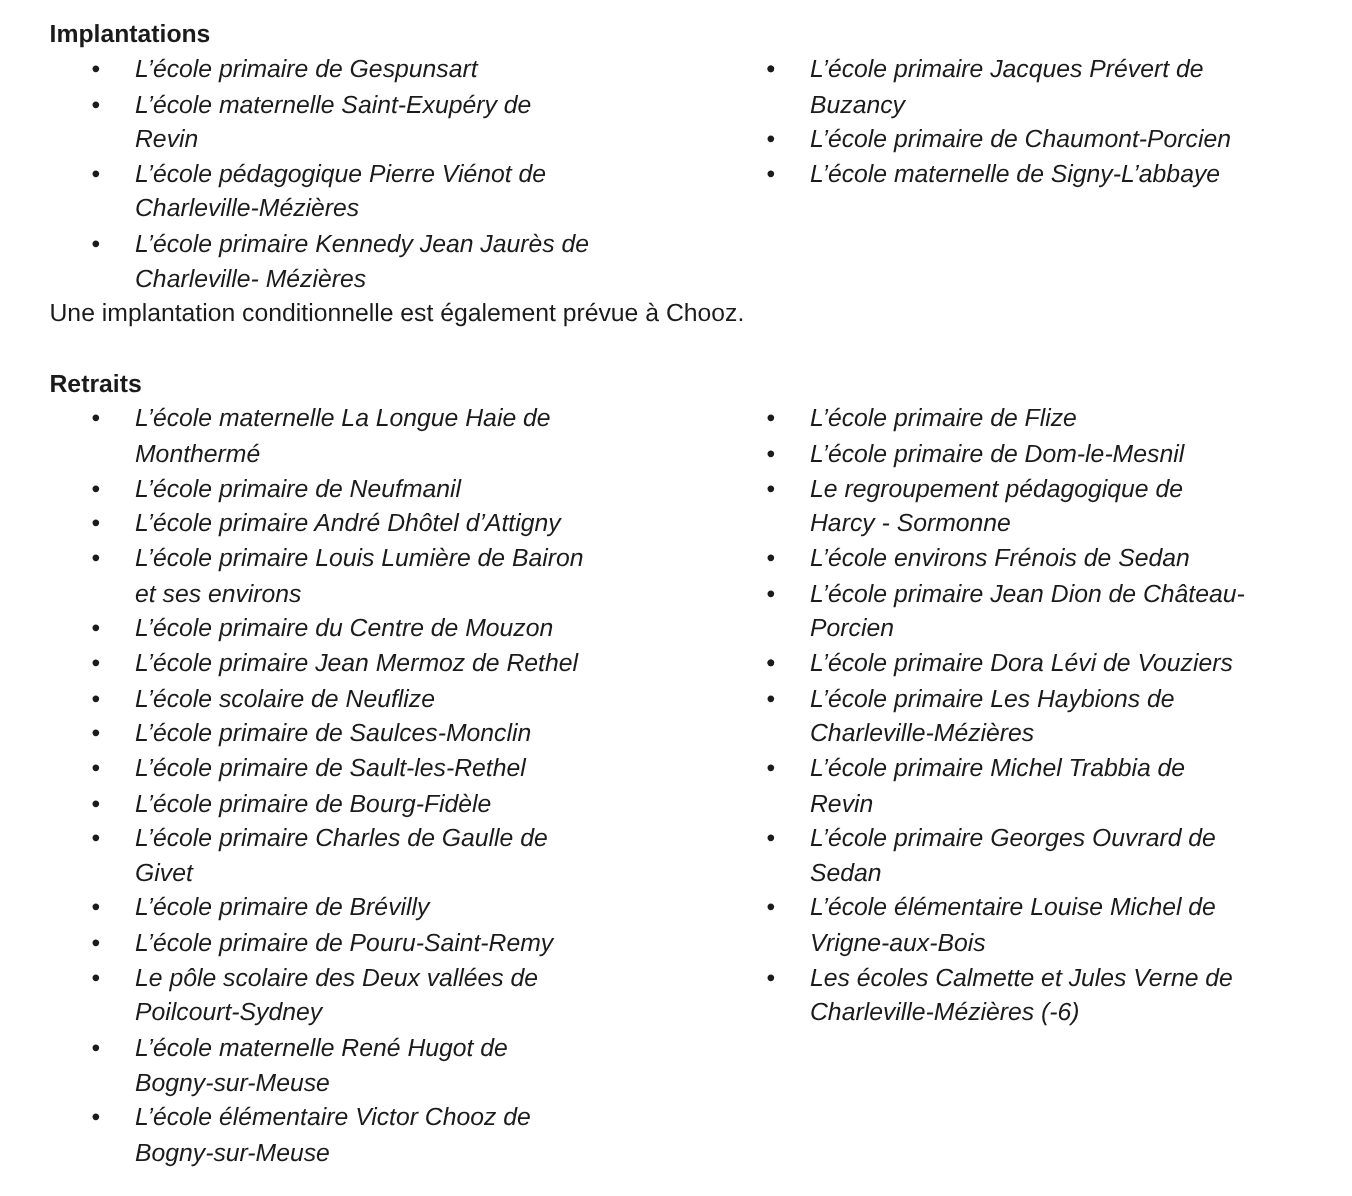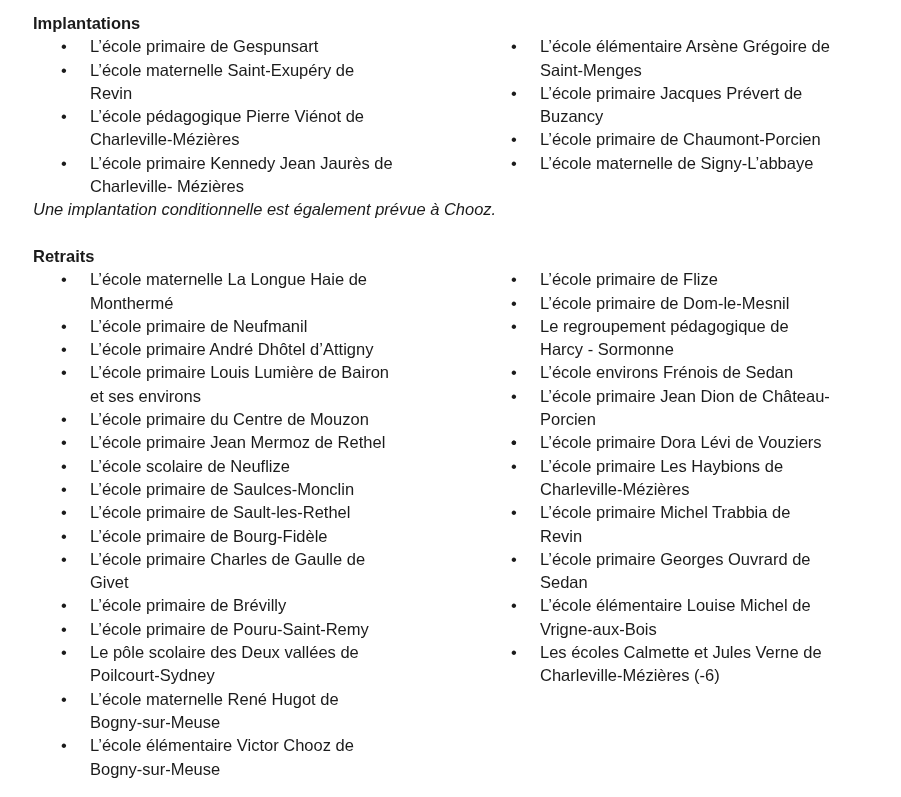--- a/index.html
+++ b/index.html
@@ -51,24 +51,24 @@
     position: relative;
     padding-left: 57px;
   }
   li.item .bullet {
     position: absolute;
     left: 28px;
     top: 0;
   }
   li.item .item-text {
     white-space: pre-line;
+    font-style: italic;
   }
   .note {
     margin: 0;
-    font-style: italic;
   }
   .section-retraits {
     margin-top: 23.3px;
   }
 </style>
 </head>
 <body>
 
 <div class="page">
 
@@ -81,22 +81,21 @@
             <li class="item"><span class="bullet">•</span><span class="item-text">L’école maternelle Saint-Exupéry de
 Revin</span></li>
             <li class="item"><span class="bullet">•</span><span class="item-text">L’école pédagogique Pierre Viénot de
 Charleville-Mézières</span></li>
             <li class="item"><span class="bullet">•</span><span class="item-text">L’école primaire Kennedy Jean Jaurès de
 Charleville- Mézières</span></li>
           </ul>
       </div>
       <div class="col col-right">
         <ul class="bullet-list">
-            <li class="item"><span class="bullet">•</span><span class="item-text">L’école élémentaire Arsène Grégoire de
-Saint-Menges</span></li>
+            <li class="item"><span class="bullet">•</span></li>
             <li class="item"><span class="bullet">•</span><span class="item-text">L’école primaire Jacques Prévert de
 Buzancy</span></li>
             <li class="item"><span class="bullet">•</span><span class="item-text">L’école primaire de Chaumont-Porcien</span></li>
             <li class="item"><span class="bullet">•</span><span class="item-text">L’école maternelle de Signy-L’abbaye</span></li>
           </ul>
       </div>
     </div>
     <p class="note">Une implantation conditionnelle est également prévue à Chooz.</p>
   </section>
 

